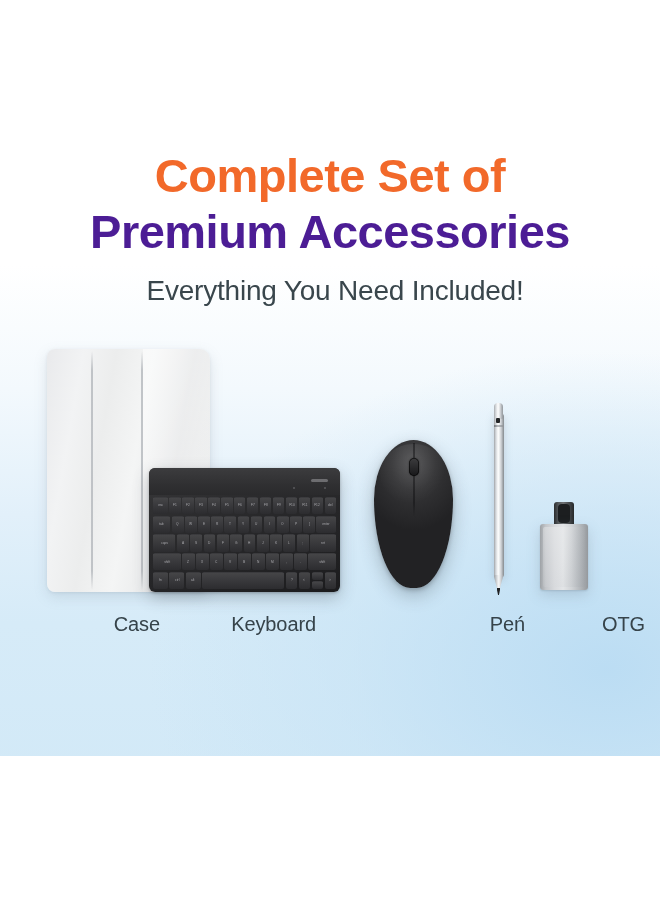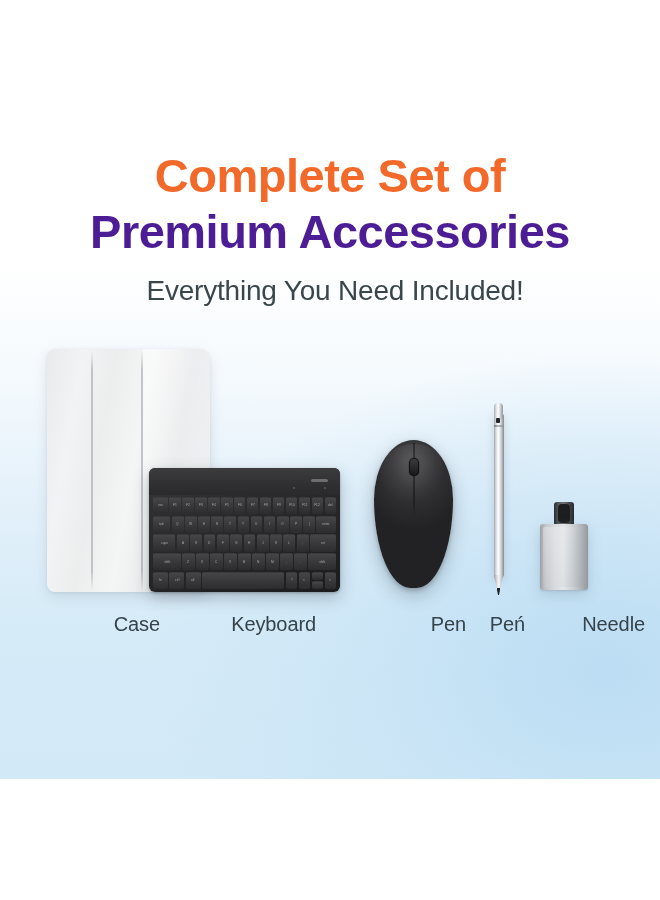--- a/index.html
+++ b/index.html
@@ -10,21 +10,21 @@
   body {
     width: 660px;
     height: 900px;
     font-family: "Liberation Sans", sans-serif;
     overflow: hidden;
   }
 
   #poster {
     position: relative;
     width: 660px;
-    height: 900px;
+    height: 756px;
     background: #ffffff;
     overflow: hidden;
   }
 
   
   .bg-band {
     position: absolute;
     left: 0;
     top: 0;
     width: 660px;
@@ -638,23 +638,22 @@
       </div>
     </div>
   </div>
 
   <div class="labels">
     <div class="label case">Case</div>
 
     <div class="label keyboard">Keyboard</div>
 
     <div class="label touch">
-      <div>Pen</div>
     </div>
 
     <div class="label pen">Peń</div>
 
     <div class="label otg">
-      <div>Needle</div>
+      <div>OTG</div>
     </div>
   </div>
 
 </div>
 
 </body></html>

